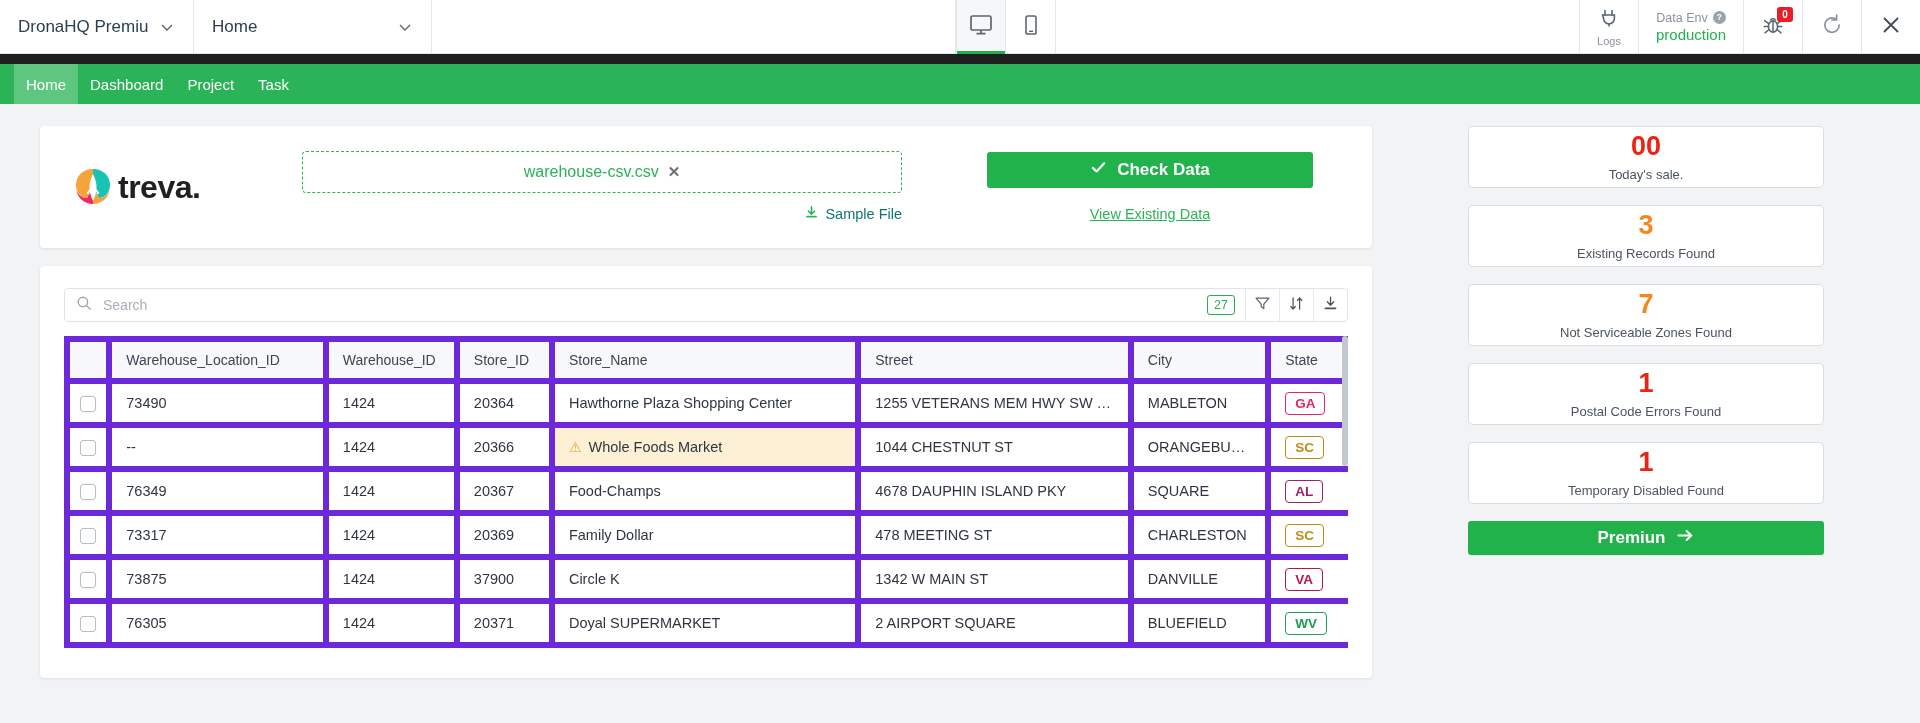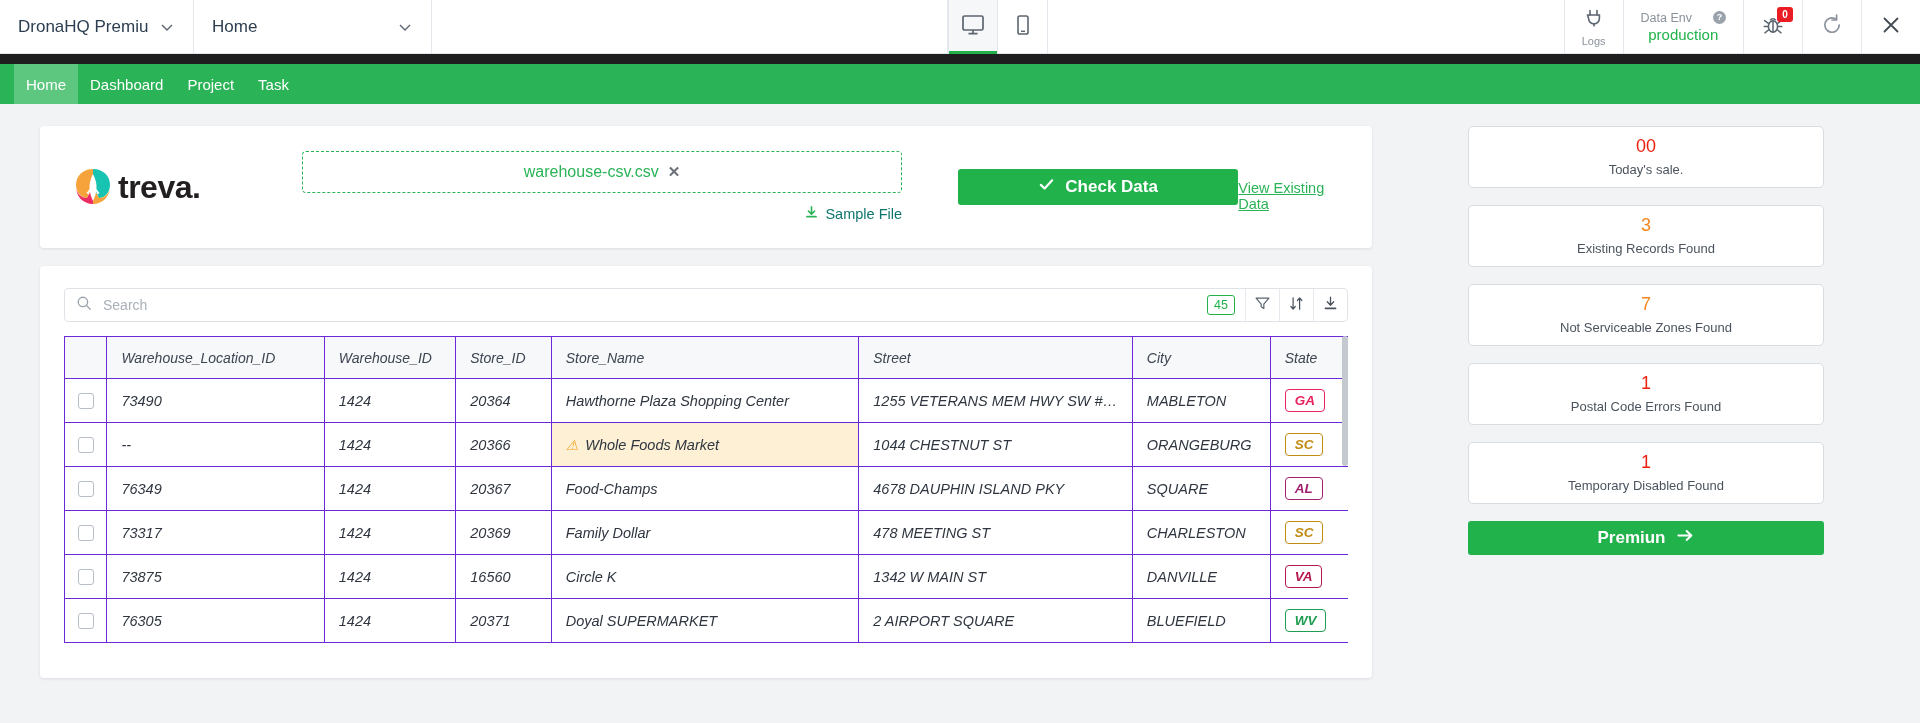--- a/index.html
+++ b/index.html
@@ -49,21 +49,21 @@
   }
 
   .tb-right { display: flex; height: 100%; align-items: stretch; }
   .tb-item {
     display: flex; flex-direction: column; align-items: center; justify-content: center;
     padding: 0 17px; height: 100%;
     border-left: 1px solid #e3e6ea;
     cursor: pointer; position: relative;
   }
   .tb-item .cap { font-size: 11px; color: #8a929b; margin-top: 2px; }
-  .tb-env-top { font-size: 12.5px; color: #8a929b; display: flex; align-items: center; gap: 21px; }
+  .tb-env-top { font-size: 12.5px; color: #8a929b; display: flex; align-items: center; gap: 5px; }
   .tb-env-val { font-size: 15px; color: #22b24c; margin-top: 1px; }
   .help-dot {
     width: 13px; height: 13px; border-radius: 50%; background: #9aa2ab;
     color: #fff; font-size: 9px; line-height: 13px; text-align: center; font-weight: bold;
   }
   .badge-count {
     position: absolute; top: 7px; right: 9px;
     background: #ea1c24; color: #fff;
     font-size: 10px; font-weight: bold;
     min-width: 16px; height: 15px; line-height: 15px;
@@ -127,21 +127,21 @@
     cursor: pointer;
   }
   .dropzone .fname { color: #2bb357; font-size: 16px; }
   .dropzone .xrm { color: #6b7177; font-size: 15px; font-weight: bold; cursor: pointer; }
   .sample-row {
     display: flex; align-items: center; justify-content: flex-end;
     gap: 6px; margin-top: 12px;
   }
   .sample-row .lnk { color: #0f766e; font-size: 14.5px; cursor: pointer; }
 
-  .check-col { flex: 1; display: flex; align-items: center; margin-left: 56px; }
+  .check-col { flex: 1; display: flex; flex-direction: column; align-items: center; margin-left: 56px; }
   .btn-check {
     background: #22b24c; color: #fff;
     width: 326px; height: 36px;
     border: none; border-radius: 3px;
     font-size: 17px; font-weight: bold;
     display: flex; align-items: center; justify-content: center; gap: 10px;
     cursor: pointer;
   }
   .view-existing {
     color: #2bb357; font-size: 14.5px;
@@ -167,27 +167,27 @@
   }
   .sb-btn {
     width: 34px; height: 100%;
     display: flex; align-items: center; justify-content: center;
     border-left: 1px solid #e6e9ed; cursor: pointer;
   }
 
   .tbl-scroll { margin-top: 14px; position: relative; overflow: hidden; height: 340px; }
   table.grid { border-collapse: collapse; table-layout: fixed; width: 1334px; }
   table.grid th, table.grid td {
-    border: 1px solid #6d28d9;
+    border: 6px solid #6d28d9;
     text-align: left;
     font-size: 14.5px;
     color: #2f3640;
     padding: 0 14px;
     height: 44px;
-    overflow: hidden; white-space: nowrap; text-overflow: ellipsis; font-style: italic;
+    overflow: hidden; white-space: nowrap; text-overflow: ellipsis;
   }
   table.grid th {
     background: #f7f8fa; color: #3c4551;
     font-weight: normal; font-size: 14px;
     height: 42px;
   }
   .c-chk { width: 40px; padding: 0 !important; text-align: center !important; }
   .chkbox {
     width: 16px; height: 16px; border: 1px solid #b7bec6;
     border-radius: 3px; display: inline-block; vertical-align: middle;
@@ -212,21 +212,21 @@
   }
 
   
   .stat {
     border: 1px solid #d8dde2; border-radius: 5px;
     background: #fff;
     height: 62px; margin-bottom: 17px;
     display: flex; flex-direction: column;
     align-items: center; justify-content: center;
   }
-  .stat .num { font-size: 18px; font-weight: normal; line-height: 1; }
+  .stat .num { font-size: 27px; font-weight: bold; line-height: 1; }
   .stat .lab { font-size: 13px; color: #4b545e; margin-top: 7px; }
   .btn-insert {
     width: 100%; height: 34px;
     background: #22b24c; color: #fff;
     border: none; border-radius: 3px;
     font-size: 17px; font-weight: bold;
     display: flex; align-items: center; justify-content: center; gap: 10px;
     cursor: pointer; margin-top: 7px;
   }
 </style>
@@ -400,21 +400,21 @@
       <div class="searchbar">
         <div class="sb-input">
           <span>
             <svg viewBox="0 0 18 18" width="16" height="16">
               <circle cx="7.8" cy="7.8" r="5.3" fill="none" stroke="#9aa2ab" stroke-width="1.5"></circle>
               <path d="M11.7 11.7 L16 16" stroke="#9aa2ab" stroke-width="1.5" stroke-linecap="round"></path>
             </svg>
           </span>
           <span class="ph">Search</span>
         </div>
-        <span class="sb-chip">45</span>
+        <span class="sb-chip">27</span>
         <div class="sb-btn">
           <span>
             <svg viewBox="0 0 18 18" width="17" height="17">
               <path d="M2.2 3.4 L15.8 3.4 L10.4 9.6 L10.4 14.4 L7.6 12.4 L7.6 9.6 Z" fill="none" stroke="#5c6670" stroke-width="1.3" stroke-linejoin="round"></path>
             </svg>
           </span>
         </div>
         <div class="sb-btn">
           <span>
             <svg viewBox="0 0 18 18" width="17" height="17">
@@ -500,21 +500,21 @@
               <td>Family Dollar</td>
               <td>478 MEETING ST</td>
               <td>CHARLESTON</td>
               <td><span class="st-badge" style="color: rgb(192, 140, 18);">SC</span></td>
             </tr>
 
             <tr>
               <td class="c-chk"><span class="chkbox"></span></td>
               <td>73875</td>
               <td>1424</td>
-              <td>16560</td>
+              <td>37900</td>
               <td>Circle K</td>
               <td>1342 W MAIN ST</td>
               <td>DANVILLE</td>
               <td><span class="st-badge" style="color: rgb(181, 23, 77);">VA</span></td>
             </tr>
 
             <tr class="row-partial">
               <td class="c-chk"><span class="chkbox"></span></td>
               <td>76305</td>
               <td>1424</td>

